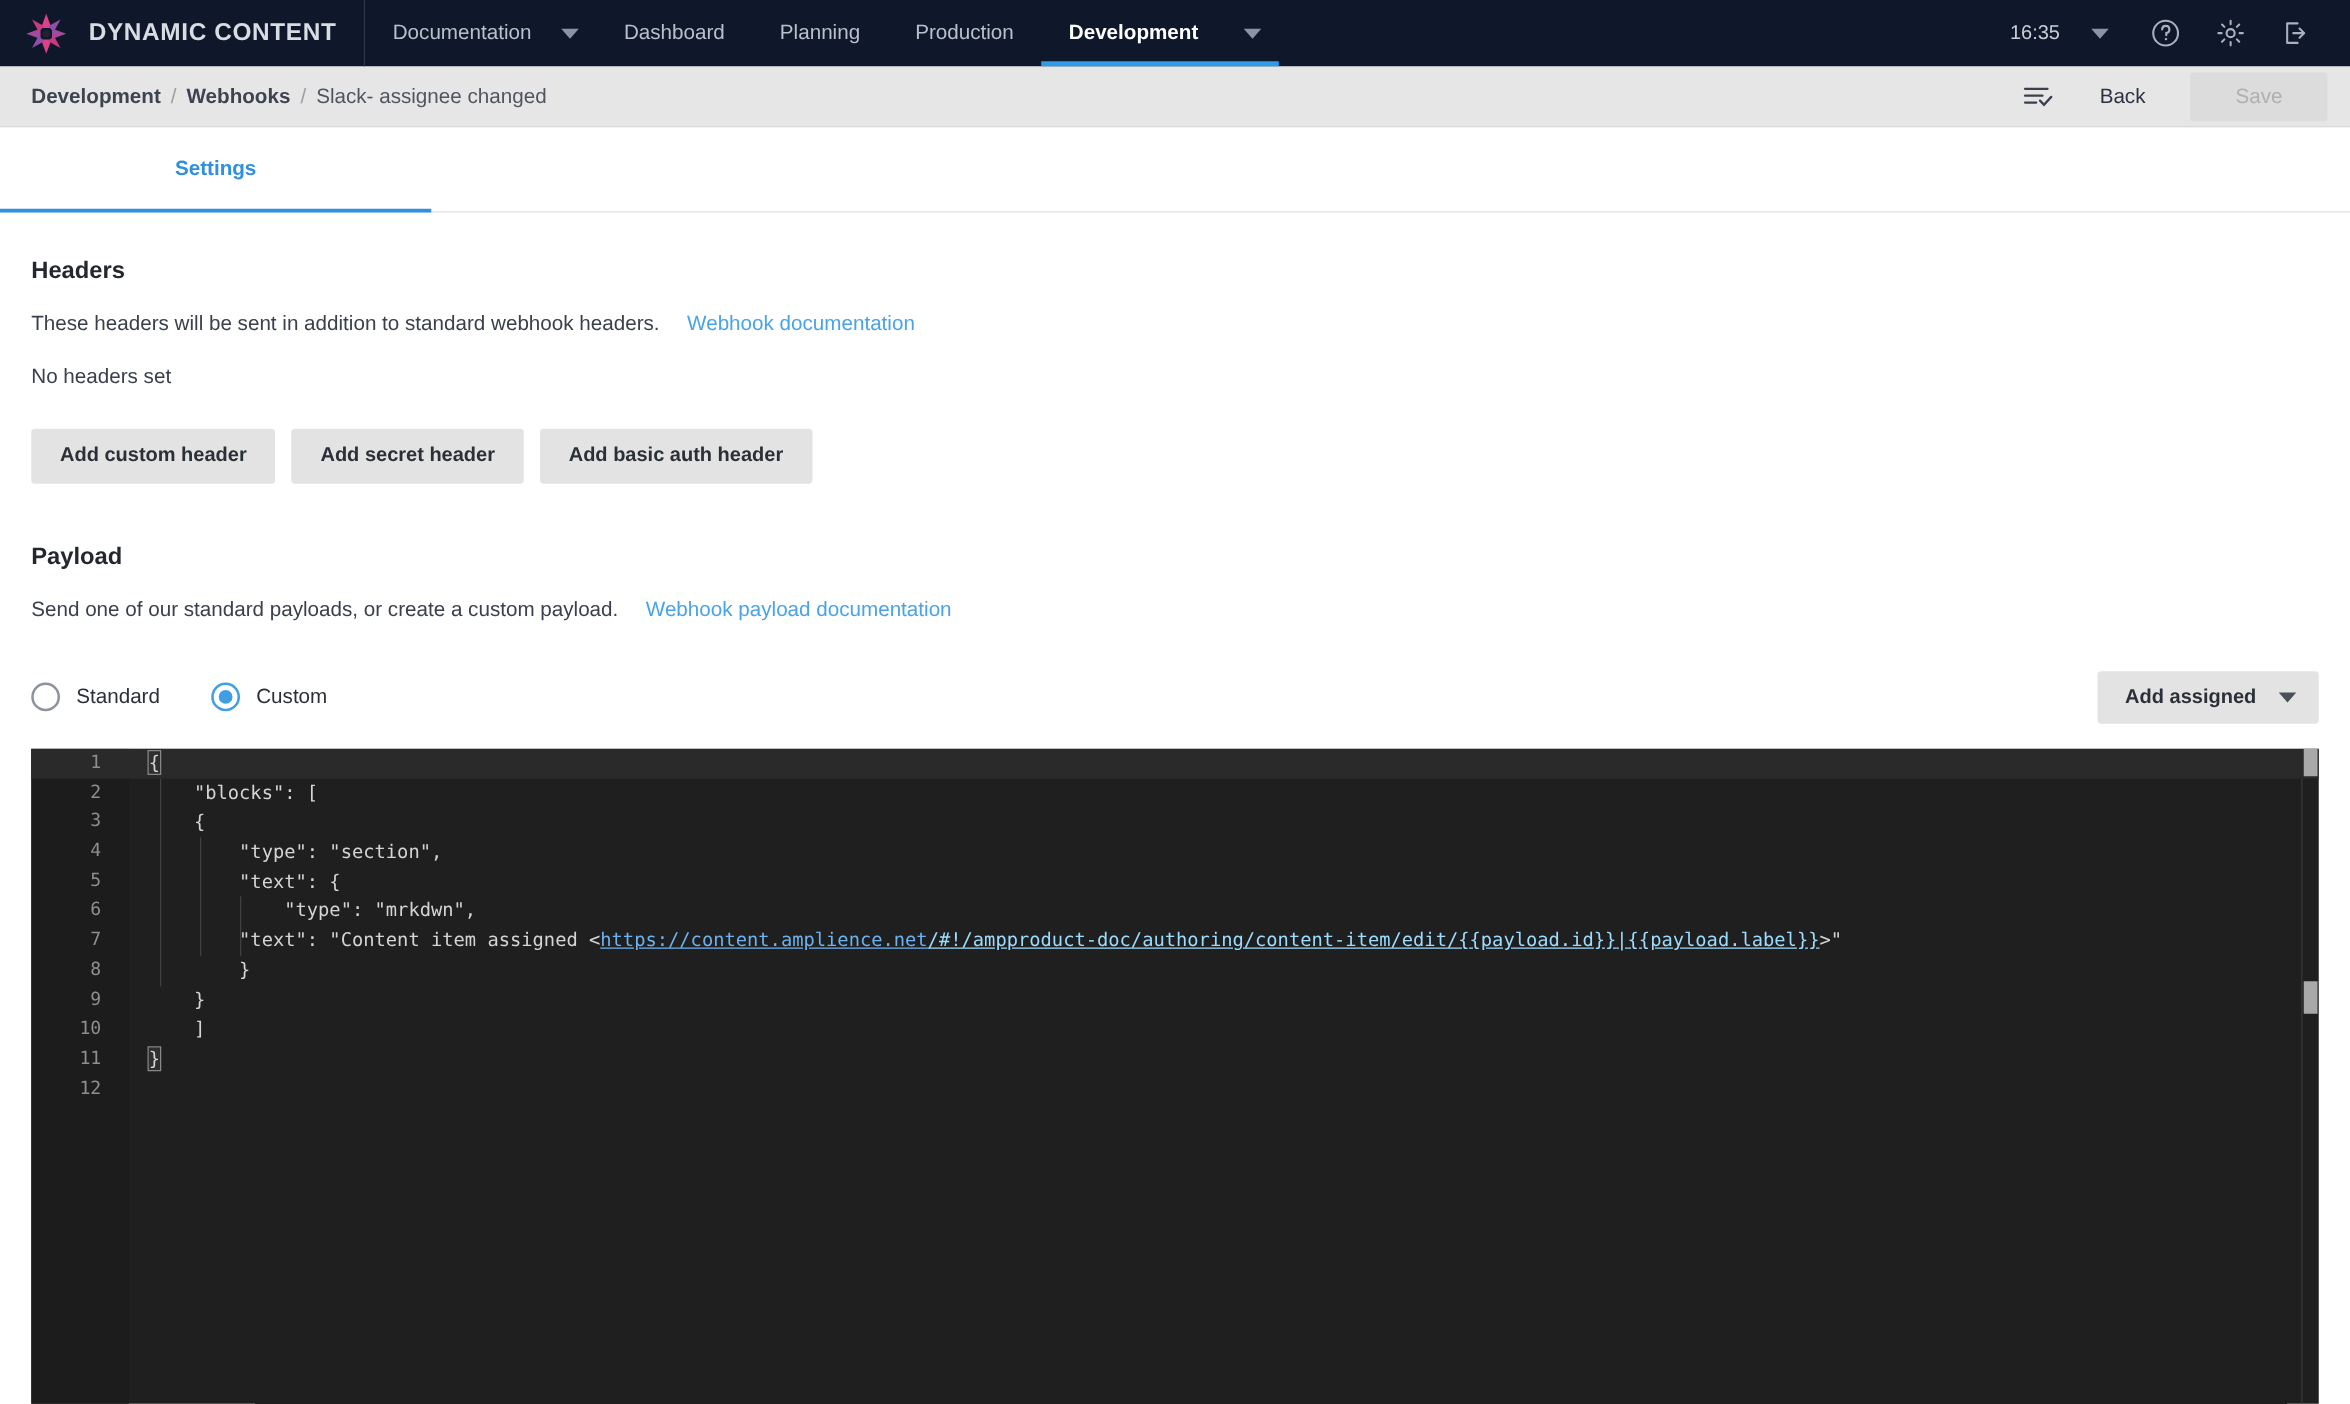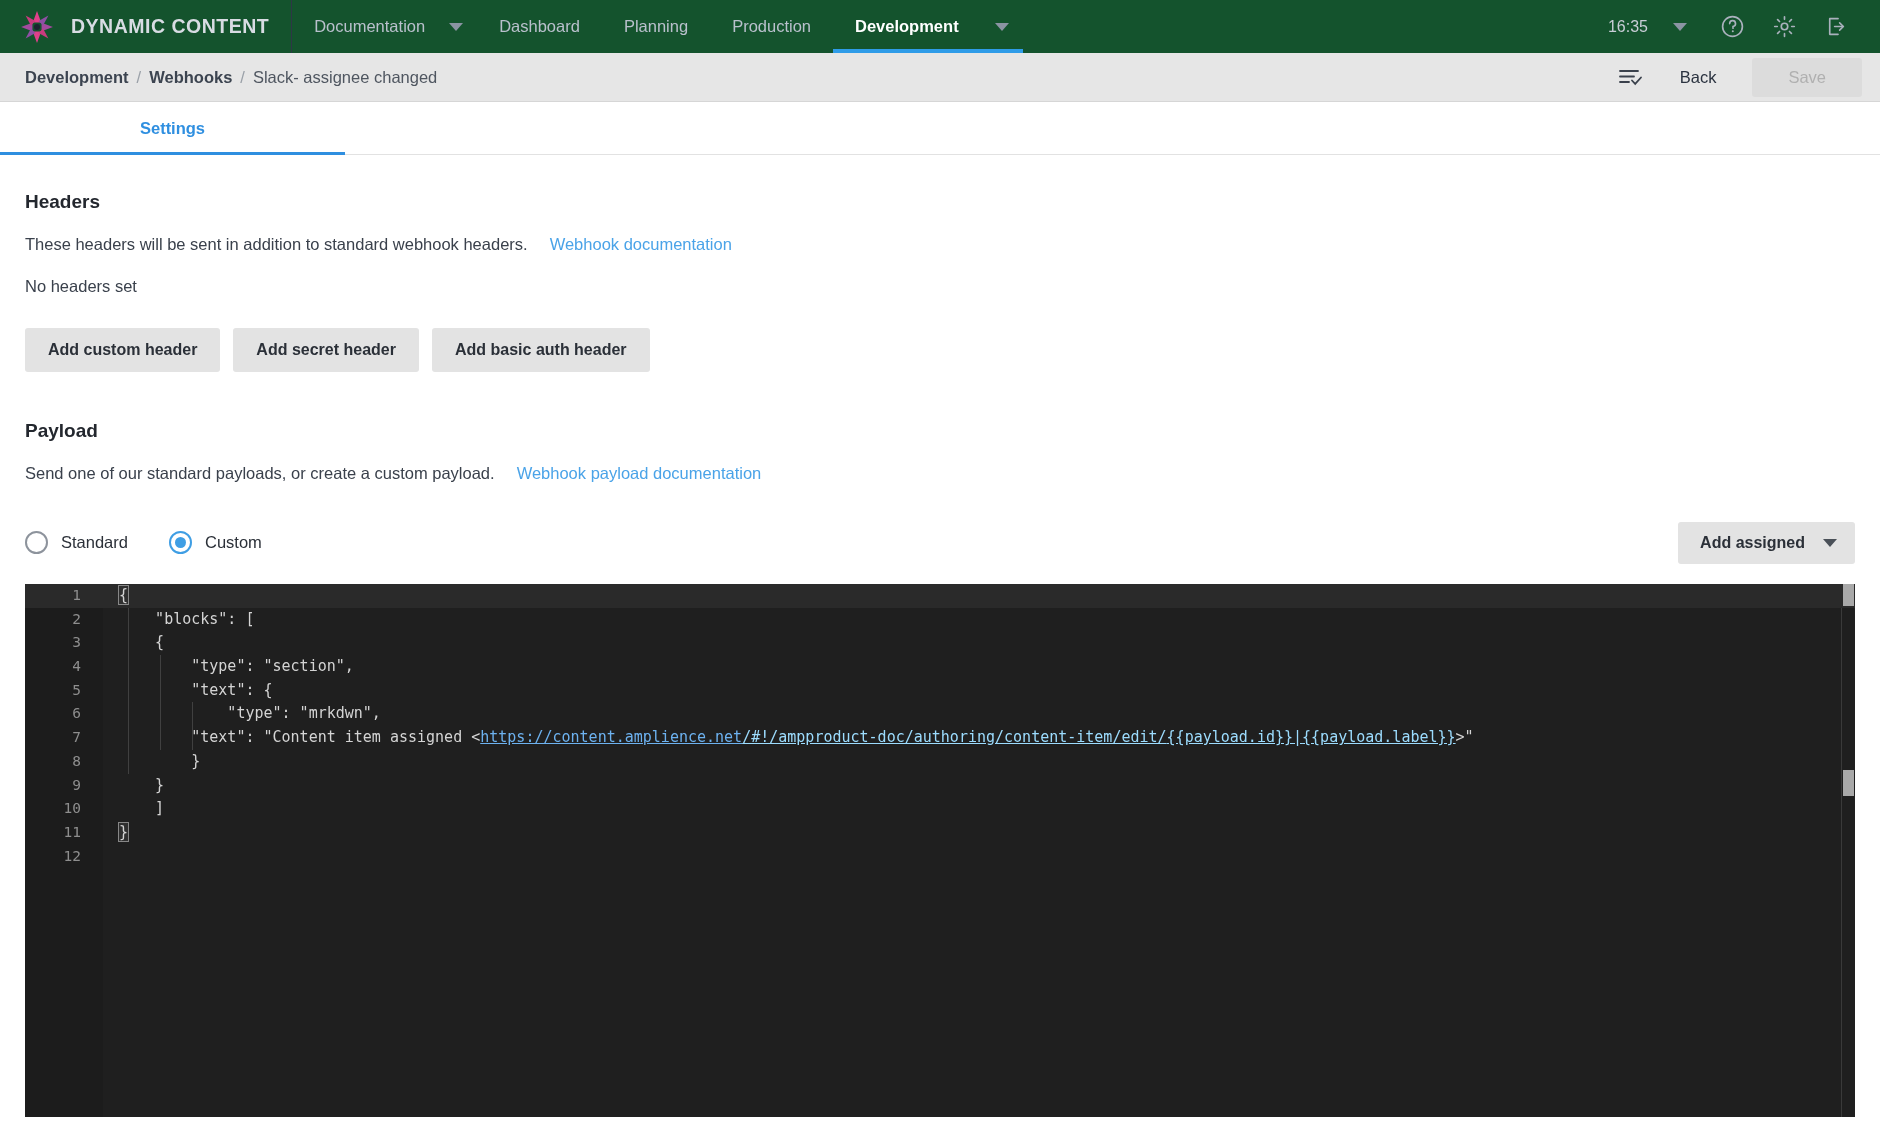--- a/index.html
+++ b/index.html
@@ -6,21 +6,21 @@
   html, body {
     width: 1880px; height: 1123px;
     font-family: "Liberation Sans", sans-serif;
     background: #ffffff;
     overflow: hidden;
   }
 
   
   .topnav {
     height: 53px;
-    background: #14532d;
+    background: #0f172a;
     display: flex;
     align-items: stretch;
     position: relative;
   }
   .brand {
     display: flex; align-items: center;
     padding: 0 22px 0 16px;
     gap: 13px;
     border-right: 1px solid #2e3746;
     height: 100%;
@@ -105,21 +105,21 @@
     font-family: inherit;
   }
   .save-btn {
     font-size: 16.5px; color: #b0b0b0; background: #dcdcdc;
     border: none; border-radius: 3px; padding: 10px 36px;
     margin-left: 14px; cursor: default; font-family: inherit;
   }
 
   
   .tabsbar {
-    height: 53px;
+    height: 68px;
     background: #ffffff;
     border-bottom: 1px solid #e2e2e2;
     display: flex; align-items: stretch;
   }
   .tab {
     width: 345px;
     display: flex; align-items: center; justify-content: center;
     font-size: 16.5px; color: #3a414c; cursor: pointer;
     position: relative;
   }

